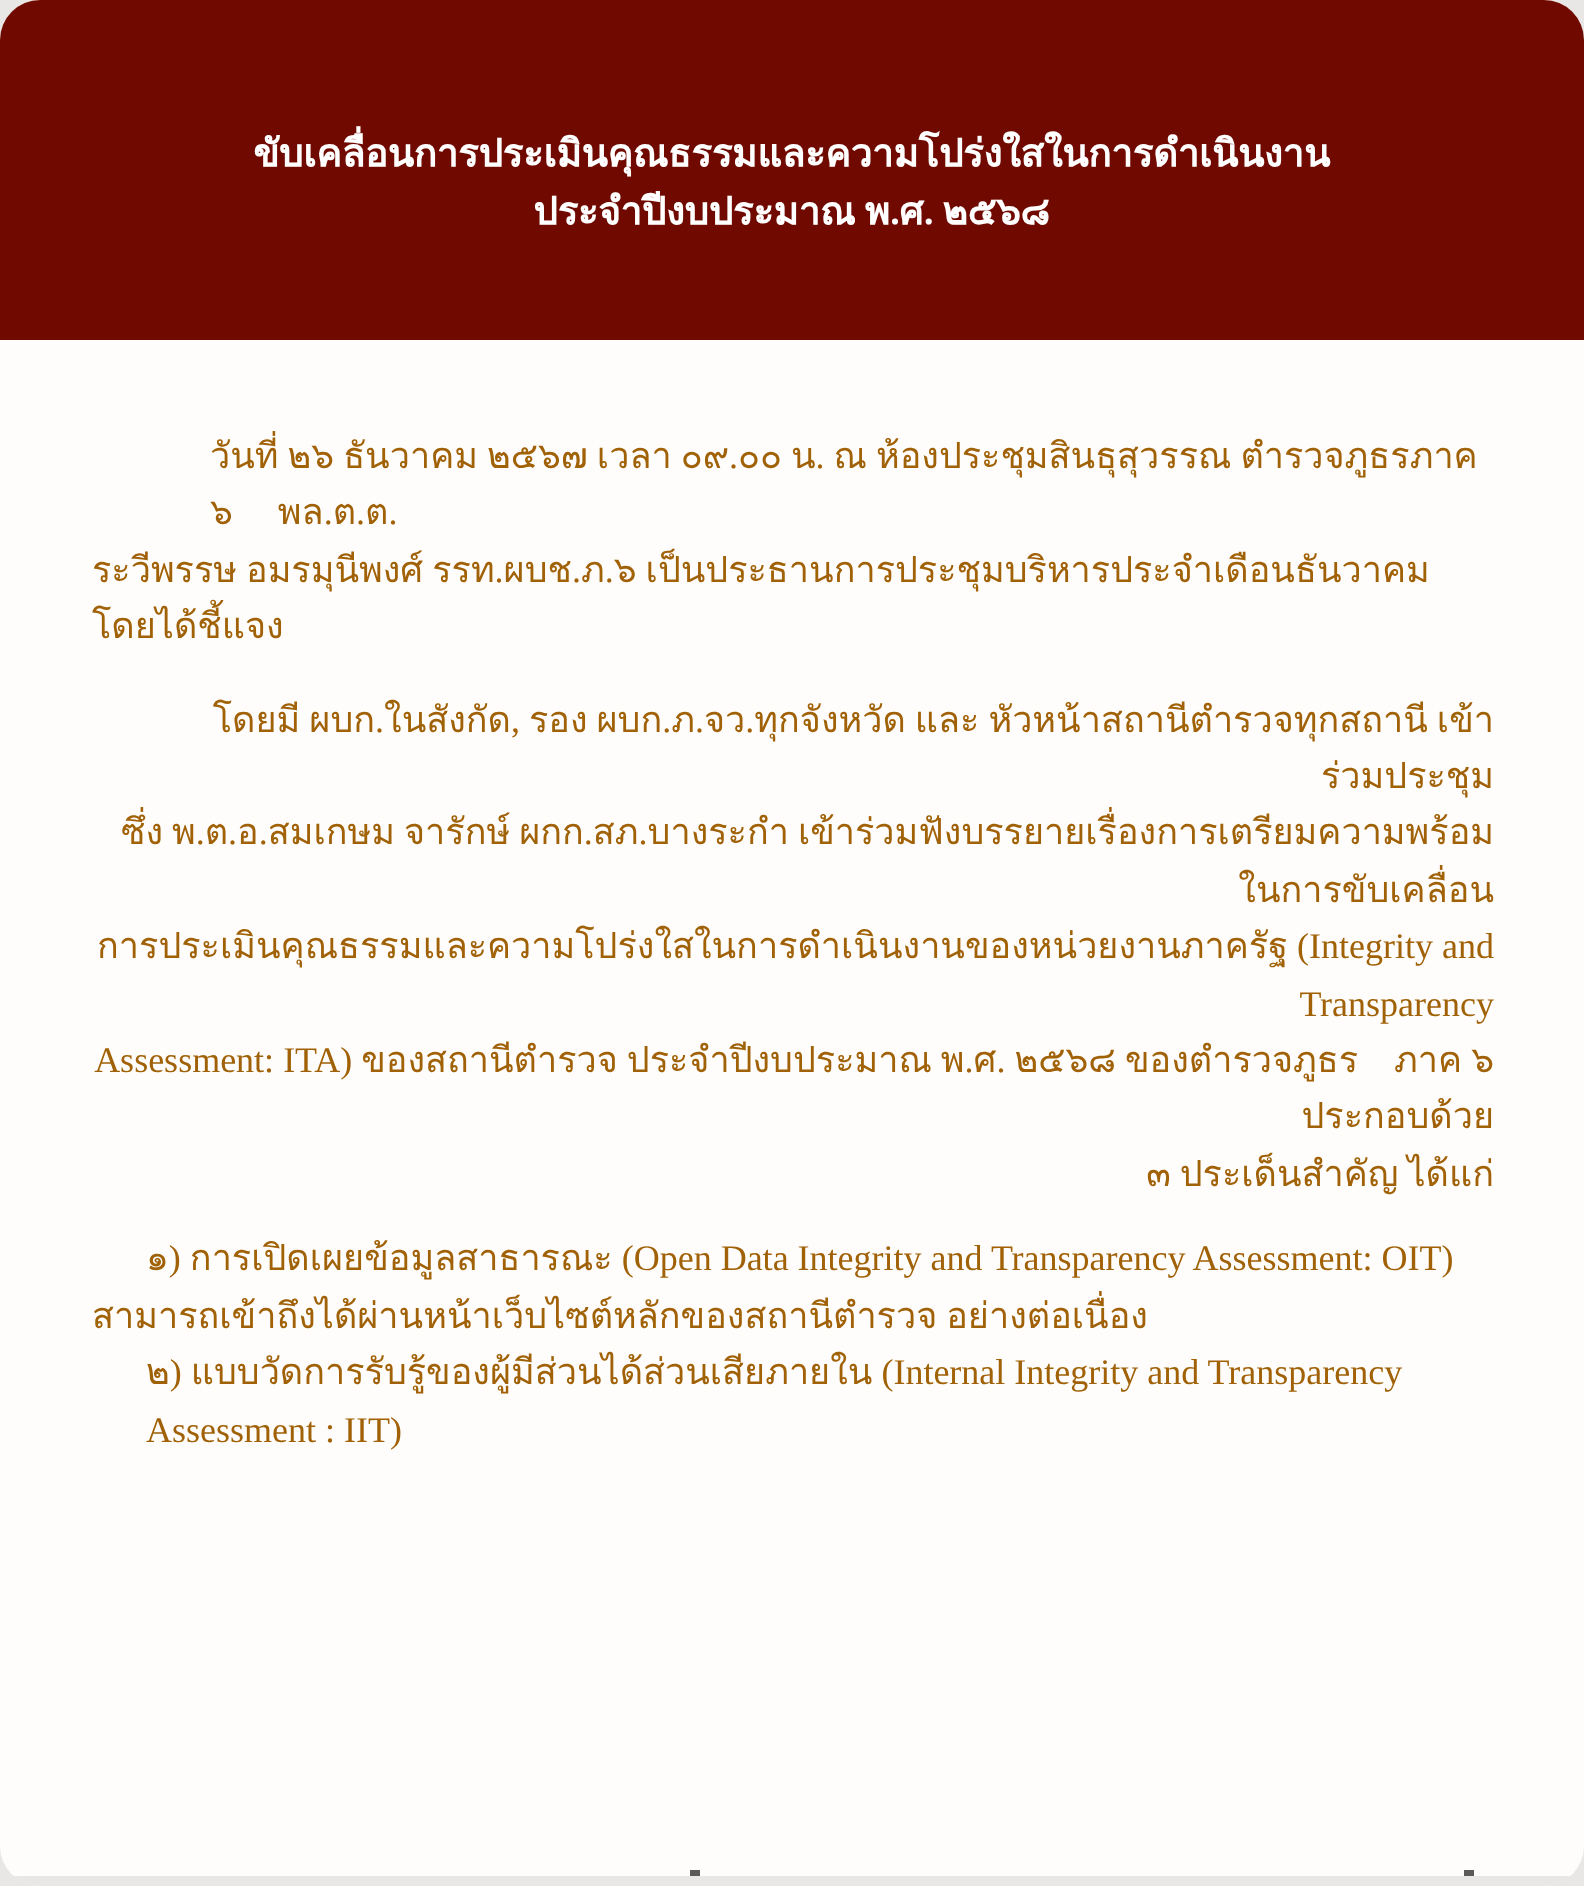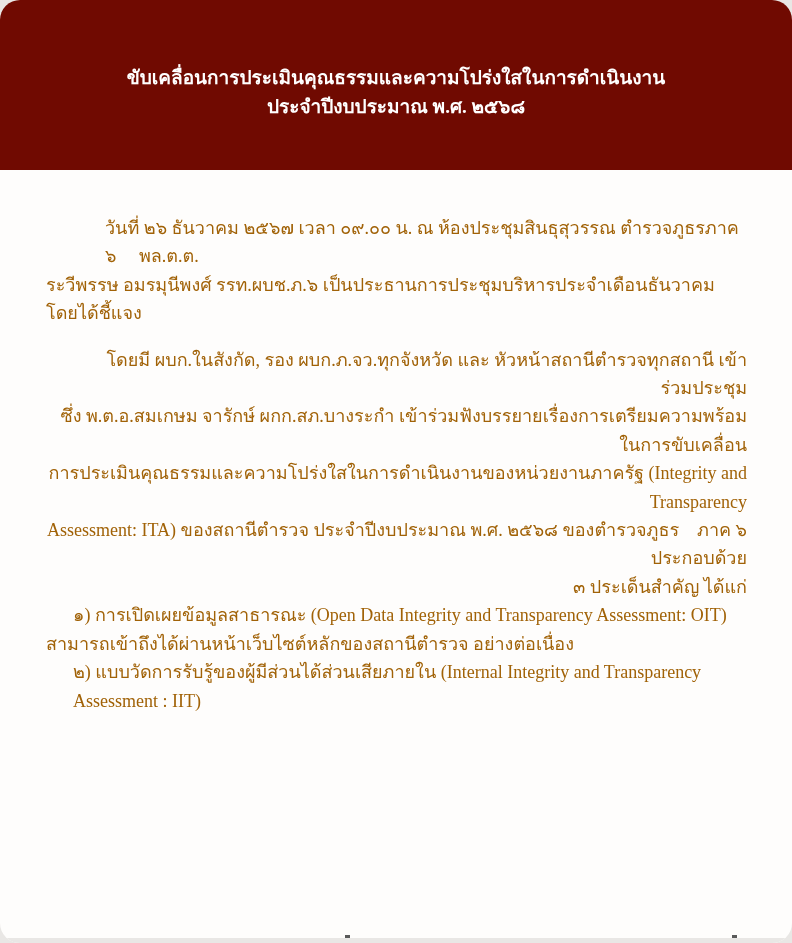--- a/index.html
+++ b/index.html
@@ -31,21 +31,21 @@
     padding: 44px 45px 0 46px;
     font-size: 18px;
     line-height: 28.4px;
     color: #a16207;
   }
   .line { white-space: pre-wrap; }
   .first { padding-left: 59px; }  
   .num   { padding-left: 27px; }  
   .dash  { padding-left: 40px; }  
   .para-gap  { margin-top: 18px; text-align: right; }
-  .sect-gap  { }
+  .sect-gap  { margin-top: 14px; }
   .bottom-strip {
     position: absolute;
     left: 0; right: 0; bottom: 0;
     height: 5px;
     background: #e9e7e5;
   }
   .tick {
     position: absolute;
     bottom: 5px;
     width: 5px;

